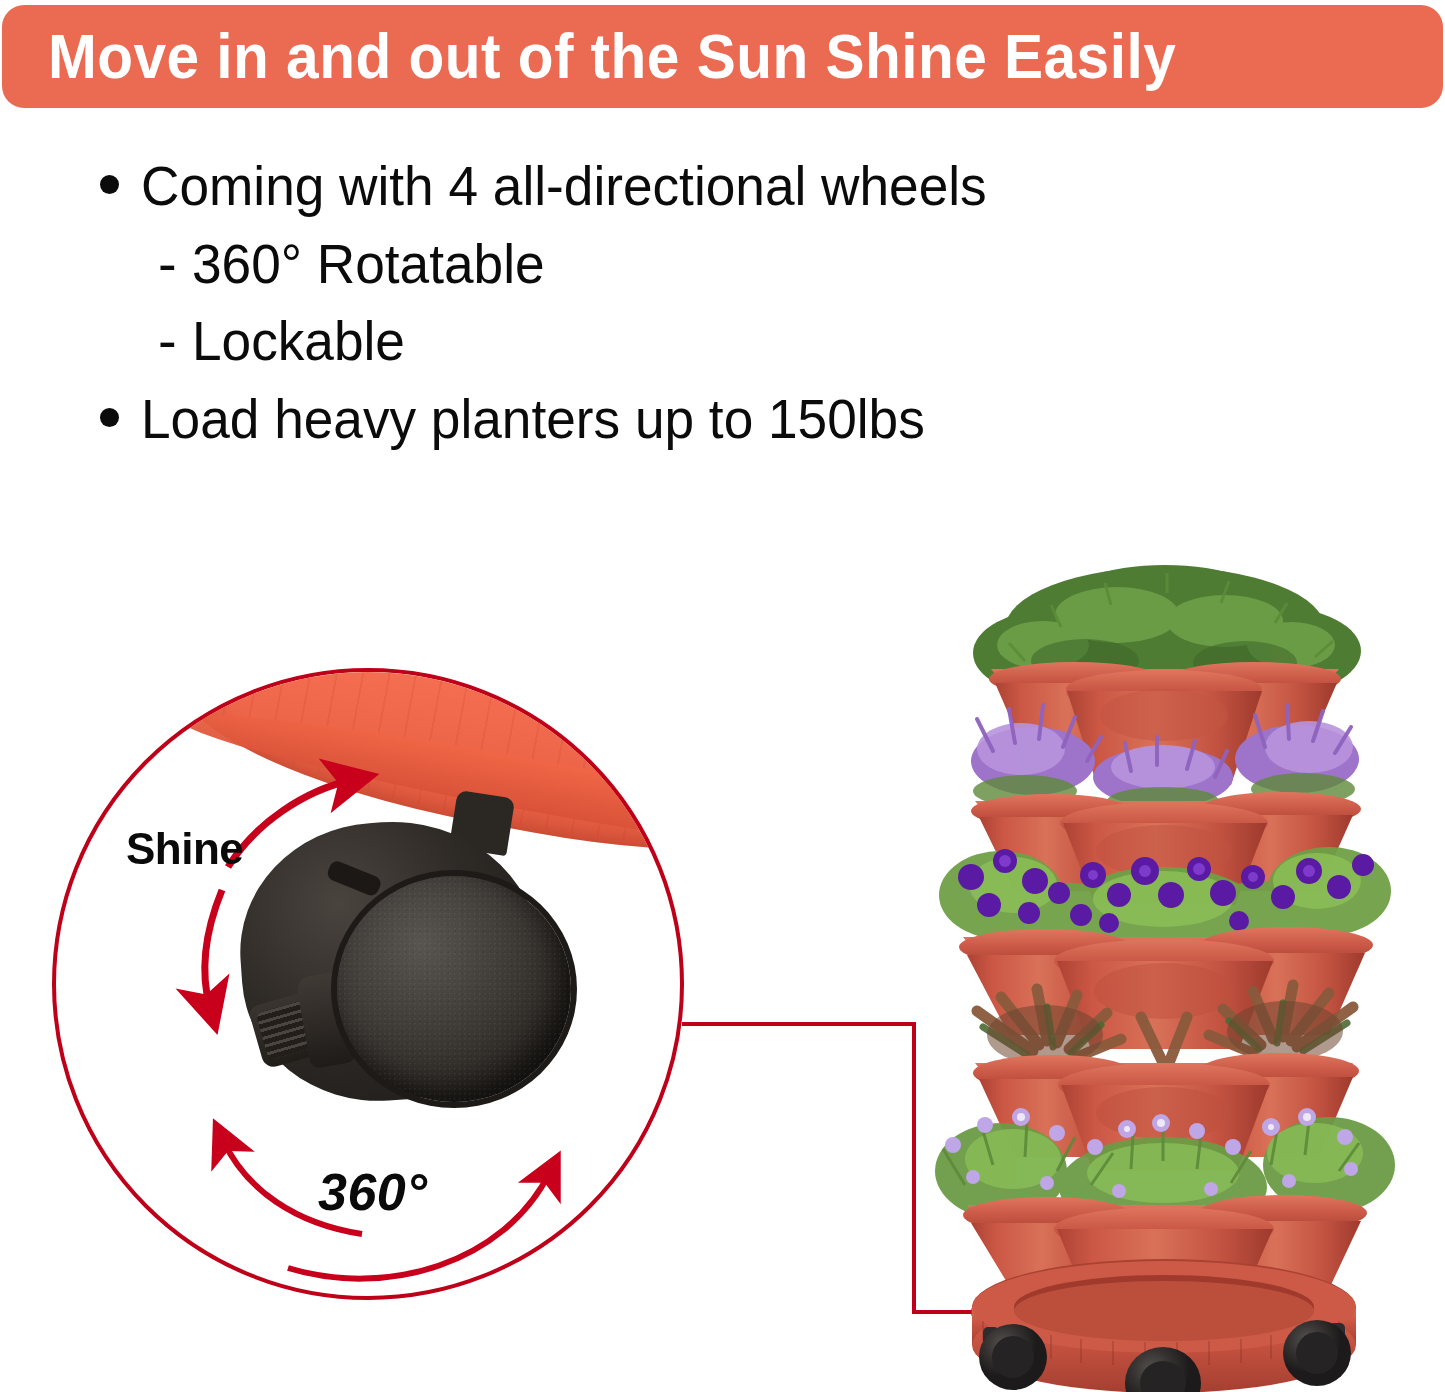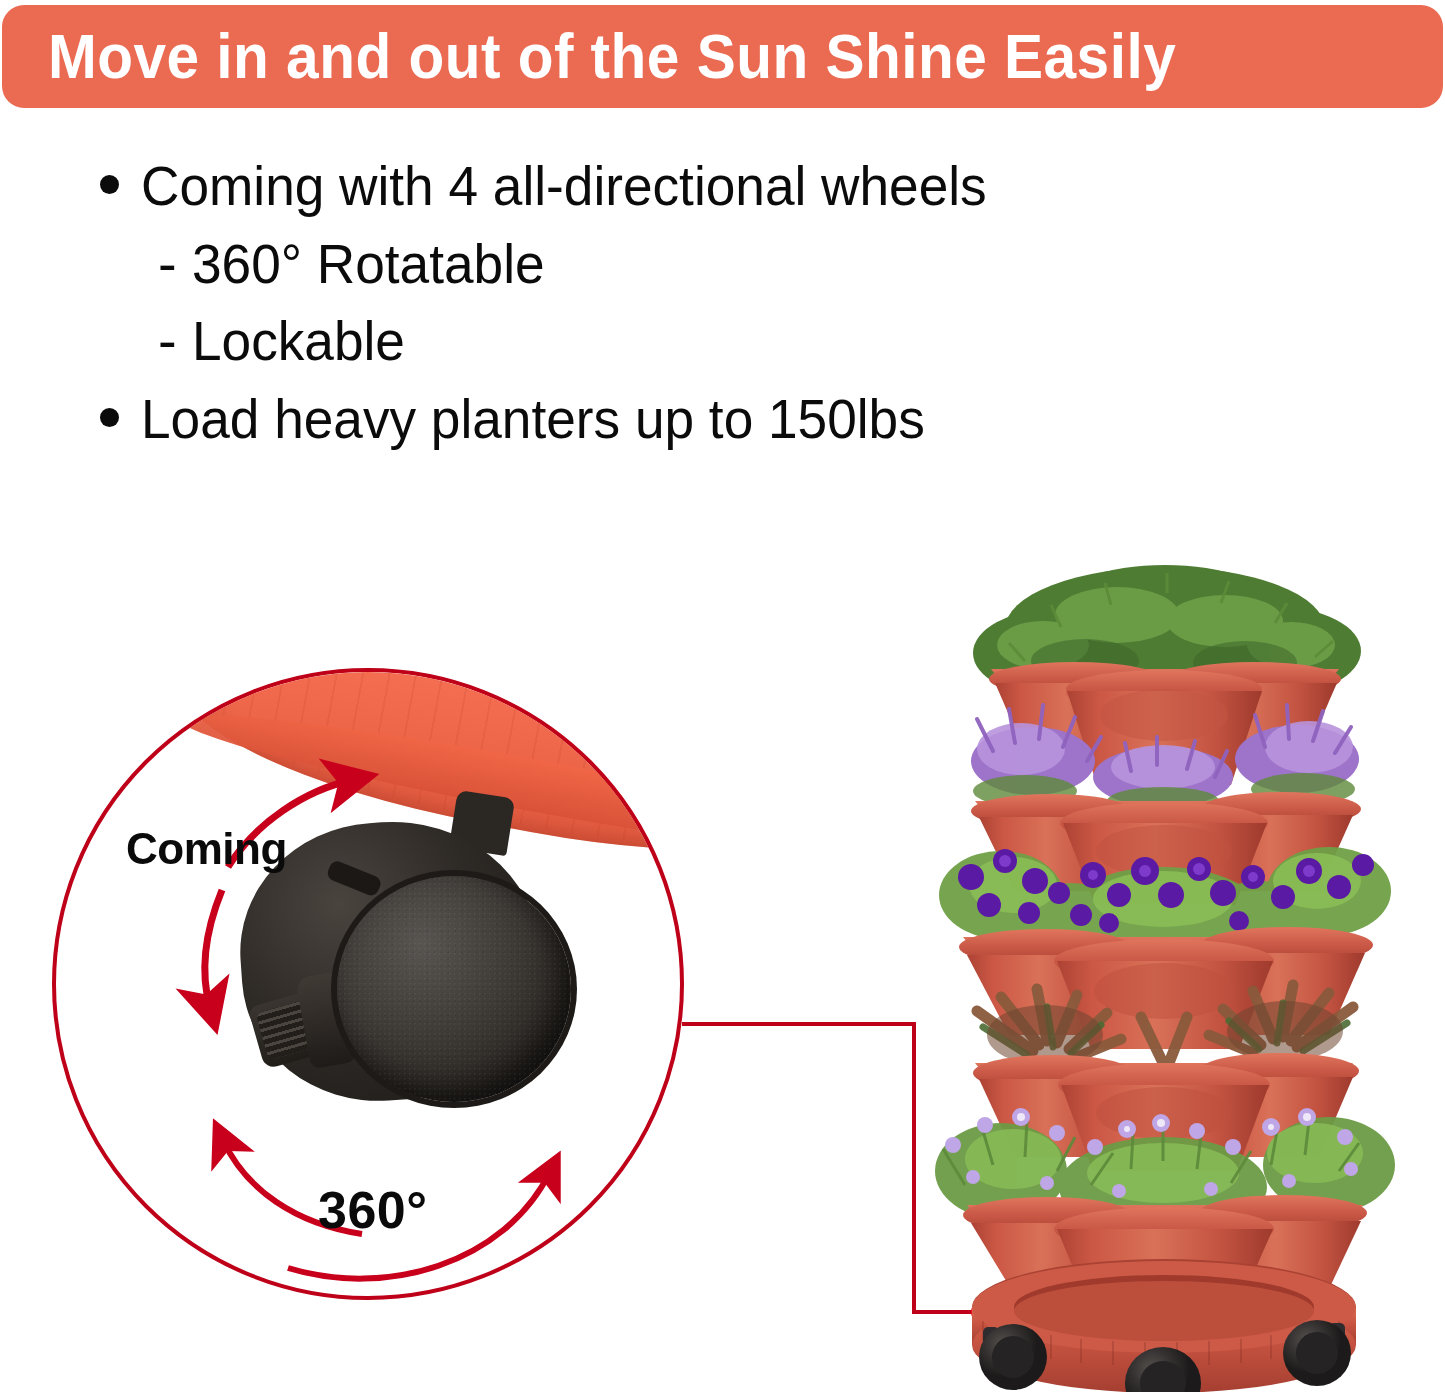--- a/index.html
+++ b/index.html
@@ -228,26 +228,27 @@
     top: 152px;
     font-size: 44px;
     font-weight: bold;
     color: #0a0a0a;
     font-family: "Liberation Sans", sans-serif;
     letter-spacing: -0.5px;
   }
   .lbl-360 {
     position: absolute;
     left: 262px;
-    top: 508px;
+    top: 490px;
     font-size: 52px;
     font-weight: bold;
     color: #0a0a0a;
     font-family: "Liberation Sans", sans-serif;
     letter-spacing: 0.5px;
+    font-style: italic;
   }
   .arrows-svg {
     position: absolute;
     inset: 0;
     width: 632px;
     height: 632px;
     pointer-events: none;
   }
 
   
@@ -324,21 +325,21 @@
 
       <path d="M172,195 C200,150 250,118 296,108" stroke="#C8001C" stroke-width="7" fill="none" marker-end="url(#ah)"></path>
 
       <path d="M166,218 C148,262 144,300 154,336" stroke="#C8001C" stroke-width="7" fill="none" marker-end="url(#ah)"></path>
 
       <path d="M306,562 C240,552 190,518 167,468" stroke="#C8001C" stroke-width="6" fill="none" marker-end="url(#ah)"></path>
 
       <path d="M232,596 C330,626 448,592 494,500" stroke="#C8001C" stroke-width="6" fill="none" marker-end="url(#ah)"></path>
     </svg>
 
-    <div class="lbl-locked">Coming</div>
+    <div class="lbl-locked">Shine</div>
     <div class="lbl-360">360°</div>
 
   </div>
 </div>
 
 <svg class="callout-svg" viewBox="0 0 380 360">
   <path d="M22,34 L254,34 L254,322 L318,322" stroke="#BE0018" stroke-width="4" fill="none"></path>
   <circle cx="322" cy="322" r="11" fill="#F01018"></circle>
 </svg>
 

